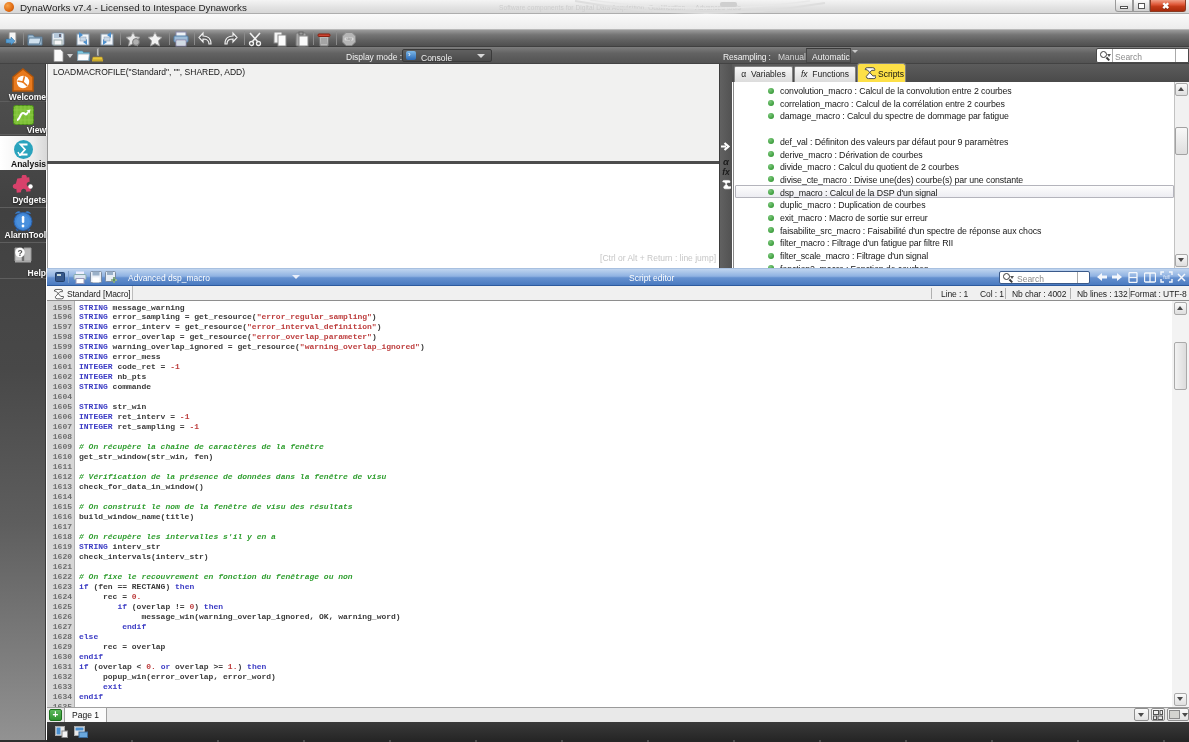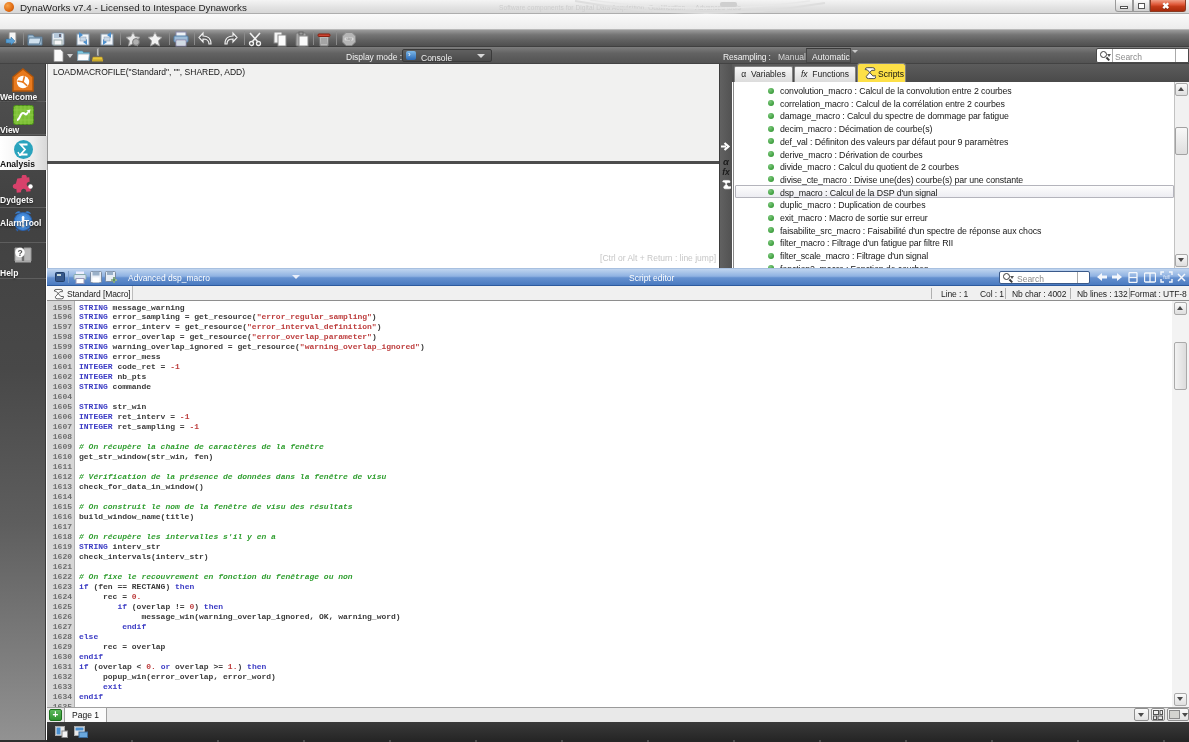--- a/index.html
+++ b/index.html
@@ -60,21 +60,21 @@
 #topsearchdiv { left:1112px; top:49px; width:1px; height:13px; background:#aaa; }
 #topsearchdiv2 { left:1175px; top:49px; width:1px; height:13px; background:#aaa; }
 
 .mag { width:7px; height:7px; border:1.5px solid #3a3a3a; border-radius:50%; }
 .maghandle { width:4px; height:1.5px; background:#3a3a3a; transform:rotate(45deg); }
 
 
 #sidebar { left:0; top:64px; width:46px; height:676px;
   background:linear-gradient(#515151,#414141 22%,#484848 45%,#5e5e5e 68%,#7e7e7e 88%,#929292);
   border-right:1px solid #383838; }
-.sblabel { width:46px; z-index:2; text-align:left; font-size:8.5px; font-weight:bold; color:#fafafa;
+.sblabel { width:46px; z-index:2; text-align:right; font-size:8.5px; font-weight:bold; color:#fafafa;
   text-shadow:0 1px 2px #1a1a1a; }
 .sbsep { left:0; width:46px; height:1px; background:#3a3a3a; border-bottom:1px solid #5e5e5e; }
 #analysisband { left:0; top:136px; width:47px; height:34px; z-index:0;
   background:linear-gradient(90deg,#ffffff,#ececec 70%,#d8d8d8); }
 #analysislabel { top:159px; color:#111; text-shadow:none; }
 
 
 #consolegray { left:47px; top:64px; width:672px; height:97px; background:#f1f1f0;
   border-left:1px solid #9a9a9a; }
 #consoletop { left:53px; top:67px; font-size:8.5px; color:#151515; }
@@ -343,21 +343,21 @@
 <div class="abs sbsep" style="top:101px"></div>
 <div class="abs sbsep" style="top:134px"></div>
 <div class="abs sbsep" style="top:207px"></div>
 <div class="abs sbsep" style="top:242px"></div>
 <div class="abs sbsep" style="top:278px"></div>
 <div class="abs" id="analysisband"></div>
 <div class="abs sblabel" style="top:92px">Welcome</div>
 <div class="abs sblabel" style="top:125px">View</div>
 <div class="abs sblabel" id="analysislabel">Analysis</div>
 <div class="abs sblabel" style="top:195px">Dydgets</div>
-<div class="abs sblabel" style="top:218px">AlarmTool</div>
+<div class="abs sblabel" style="top:230px">AlarmTool</div>
 <div class="abs sblabel" style="top:268px">Help</div>
 
 <div class="abs" id="consolegray"></div>
 <div class="abs" id="consoletop">LOADMACROFILE("Standard", "", SHARED, ADD)</div>
 <div class="abs" id="splitter"></div>
 <div class="abs" id="consolewhite"></div>
 <div class="abs" id="hinttext">[Ctrl or Alt + Return : line jump]</div>
 
 <div class="abs" id="strip"></div>
 <svg class="abs" style="left:720px;top:142px;width:11px;height:9px" viewBox="0 0 11 9">
@@ -384,24 +384,20 @@
       <span class="bullet"></span>
       <span class="rtext">convolution_macro : Calcul de la convolution entre 2 courbes</span>
     </div>
   <div class="row" style="top:15.2px">
       <span class="bullet"></span>
       <span class="rtext">correlation_macro : Calcul de la corrélation entre 2 courbes</span>
     </div>
   <div class="row" style="top:27.9px">
       <span class="bullet"></span>
       <span class="rtext">damage_macro : Calcul du spectre de dommage par fatigue</span>
-    </div>
-  <div class="row" style="top:40.6px">
-      <span class="bullet"></span>
-      <span class="rtext">decim_macro : Décimation de courbe(s)</span>
     </div>
   <div class="row" style="top:53.3px">
       <span class="bullet"></span>
       <span class="rtext">def_val : Définiton des valeurs par défaut pour 9 paramètres</span>
     </div>
   <div class="row" style="top:66.0px">
       <span class="bullet"></span>
       <span class="rtext">derive_macro : Dérivation de courbes</span>
     </div>
   <div class="row" style="top:78.7px">

